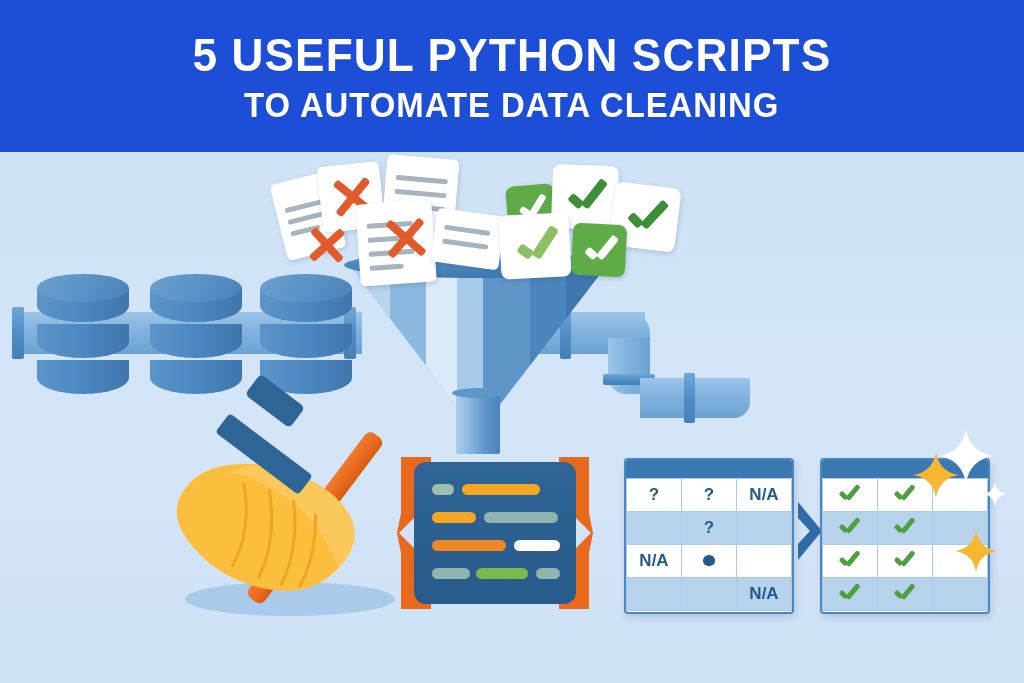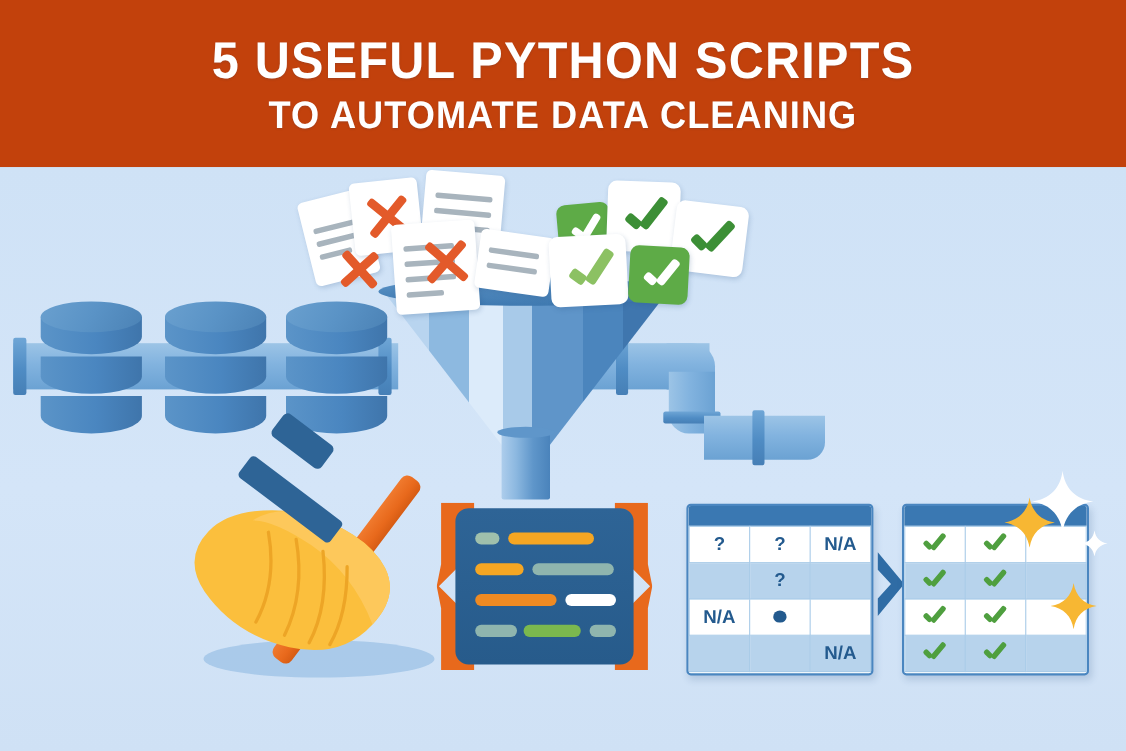--- a/index.html
+++ b/index.html
@@ -15,21 +15,21 @@
     overflow: hidden;
     background: #d2e3f6;
     font-family: "Liberation Sans", sans-serif;
   }
   
   #banner {
     position: absolute;
     left: 0; top: 0;
     width: 1024px;
     height: 152px;
-    background: #c2410c;
+    background: #1d4ed8;
     display: flex;
     flex-direction: column;
     align-items: center;
     justify-content: center;
   }
   #banner .title-main {
     color: #ffffff;
     font-family: "Liberation Sans Narrow", "Liberation Sans", sans-serif;
     font-size: 47px;
     font-weight: bold;

